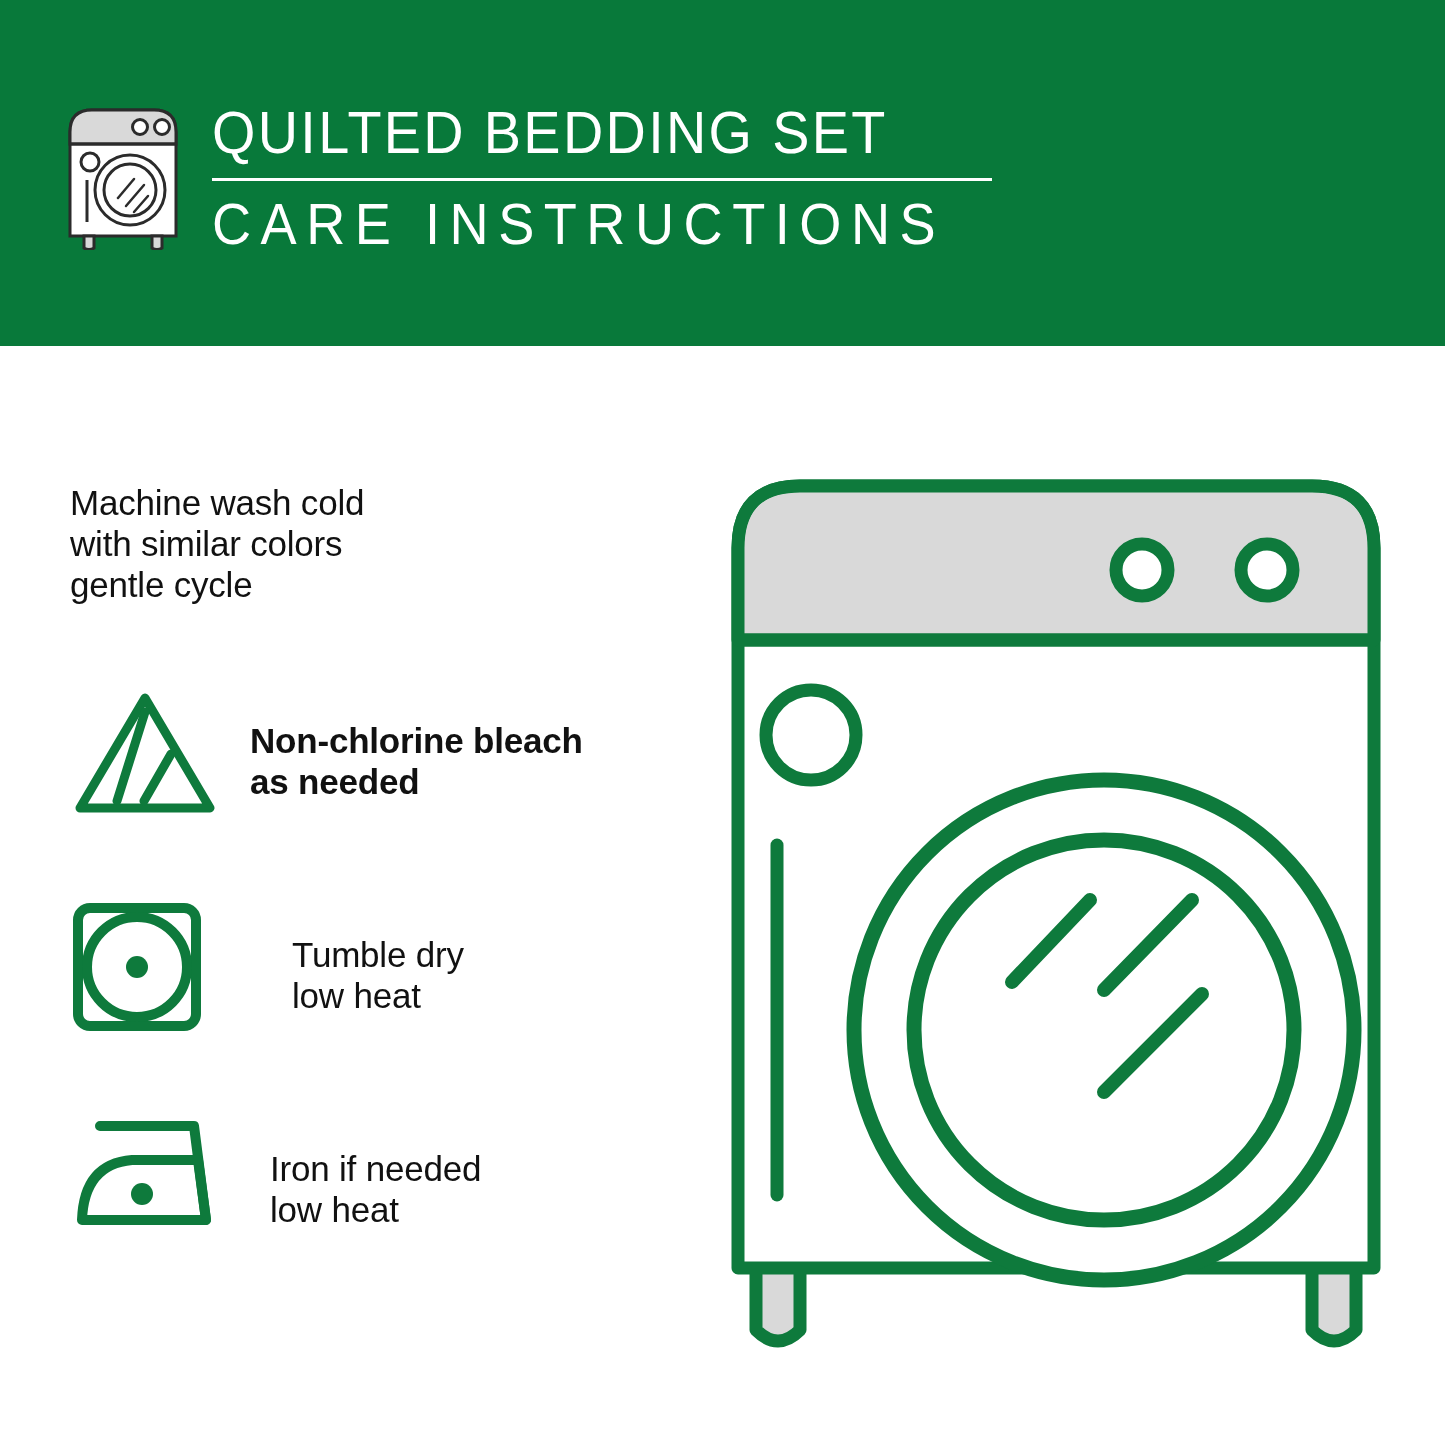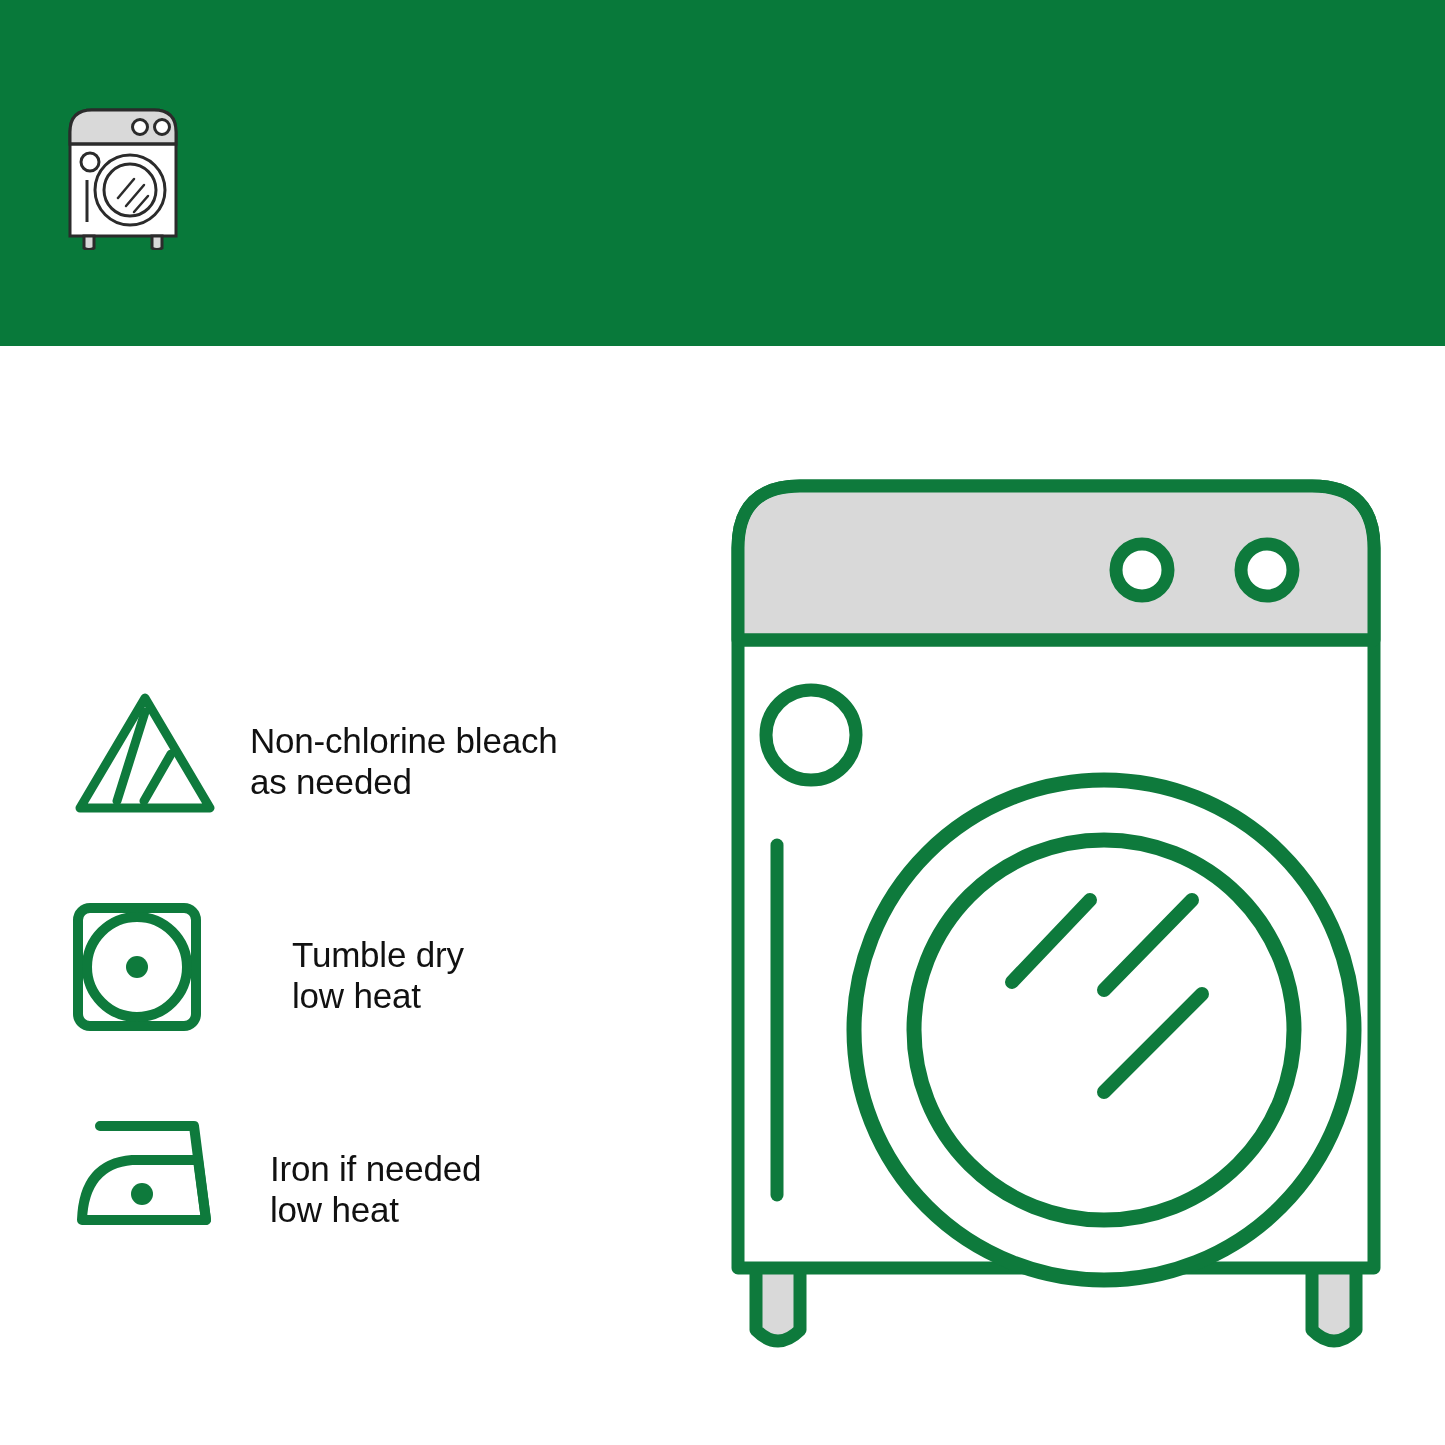--- a/index.html
+++ b/index.html
@@ -100,21 +100,21 @@
     flex: 1 1 auto;
     color: #111111;
     font-size: 35px;
     line-height: 41px;
     font-weight: 400;
     padding-top: 14px;
     white-space: pre-line;
     letter-spacing: -0.2px;
   }
   .row-wash .care-text   { padding-top: 12px; }
-  .row-bleach .care-text { padding-top: 38px; }
+  .row-bleach .care-text { padding-top: 38px; font-weight: bold; }
   .row-dry .care-text    { padding-top: 40px; margin-left: 42px; }
   .row-iron .care-text   { padding-top: 42px; margin-left: 20px; }
 
   
   #machine-illustration {
     position: absolute;
     left: 722px;
     top: 470px;
     width: 700px;
     height: 900px;
@@ -145,27 +145,35 @@
         <circle cx="68" cy="88" r="35" fill="#ffffff" stroke="#2b2b2b" stroke-width="3"></circle>
         <circle cx="68" cy="88" r="26" fill="#ffffff" stroke="#2b2b2b" stroke-width="3"></circle>
         <line x1="56" y1="96" x2="72" y2="77" stroke="#2b2b2b" stroke-width="2.5" stroke-linecap="round"></line>
         <line x1="64" y1="104" x2="82" y2="83" stroke="#2b2b2b" stroke-width="2.5" stroke-linecap="round"></line>
         <line x1="72" y1="110" x2="86" y2="94" stroke="#2b2b2b" stroke-width="2.5" stroke-linecap="round"></line>
 
         <path d="M22 134 L22 146 Q27 149 32 146 L32 134 Z" fill="#d9d9d9" stroke="#2b2b2b" stroke-width="3"></path>
         <path d="M90 134 L90 146 Q95 149 100 146 L100 134 Z" fill="#d9d9d9" stroke="#2b2b2b" stroke-width="3"></path>
       </svg>
 
+      <div id="header-titles">
+        <div id="title-main">QUILTED BEDDING SET</div>
+        <div id="title-rule"></div>
+        <div id="title-sub">CARE INSTRUCTIONS</div>
+      </div>
 
     </div>
   </div>
 
   <div id="care-list">
 
     <div class="care-row row-wash">
+      <div class="care-text">Machine wash cold
+with similar colors
+gentle cycle</div>
     </div>
 
     <div class="care-row row-bleach">
       <div class="care-icon-box">
         <svg width="150" height="132" viewBox="0 0 150 132">
           <path d="M75 10 L140 120 L10 120 Z" fill="none" stroke="#0E7A3C" stroke-width="9" stroke-linejoin="round"></path>
           <line x1="75" y1="24" x2="47" y2="113" stroke="#0E7A3C" stroke-width="9" stroke-linecap="round"></line>
           <line x1="101" y1="66" x2="74" y2="113" stroke="#0E7A3C" stroke-width="9" stroke-linecap="round"></line>
         </svg>
       </div>

